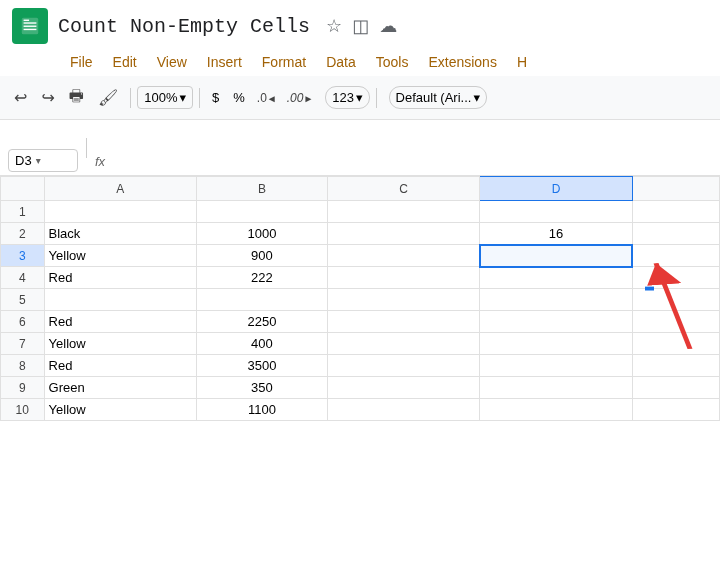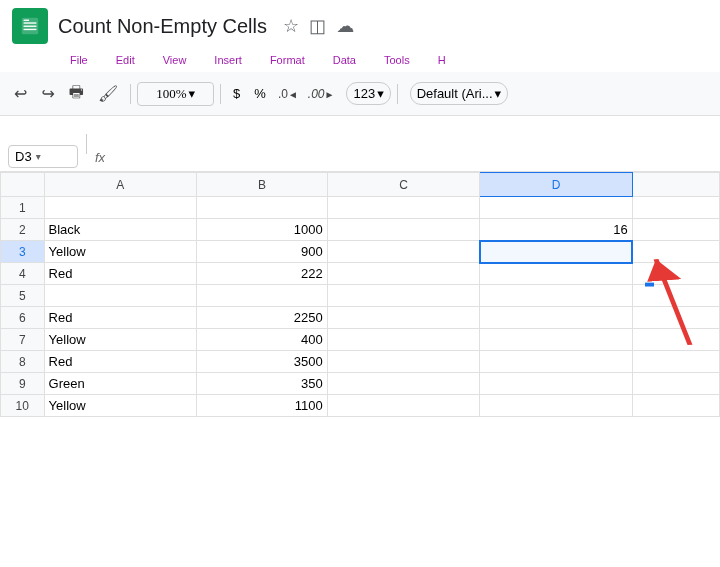--- a/index.html
+++ b/index.html
@@ -16,37 +16,38 @@
       width: 36px; height: 36px;
       background: #0f9d58;
       border-radius: 4px;
       display: flex; align-items: center; justify-content: center;
     }
     .app-icon svg { width: 22px; height: 22px; }
     .doc-title {
       font-size: 20px;
       color: #202124;
       font-weight: 400;
+      font-family: Liberation Mono, monospace;
     }
     .title-icons {
       display: flex; gap: 10px; align-items: center; margin-left: 6px;
     }
     .title-icons span {
       color: #5f6368;
       font-size: 18px;
       cursor: pointer;
     }
 
     
     .menu-bar {
       display: flex;
       padding: 2px 12px 2px 62px;
-      gap: 12px;
-      font-size: 11px;
-      color: #a21caf;
+      gap: 4px;
+      font-size: 14px;
+      color: #a16207;
     }
     .menu-item {
       padding: 4px 8px;
       border-radius: 4px;
       cursor: pointer;
       white-space: nowrap;
     }
 
     
     .toolbar {
@@ -61,26 +62,25 @@
       padding: 4px 6px;
       border-radius: 4px;
       cursor: pointer;
       color: #444;
       font-size: 16px;
       display: flex; align-items: center;
     }
     .toolbar-sep { width: 1px; height: 20px; background: #ccc; margin: 0 4px; }
     .zoom-select {
       display: flex; align-items: center; gap: 2px;
-      padding: 3px 18px;
+      padding: 3px 6px;
       border: 1px solid #ccc;
       border-radius: 4px;
       cursor: pointer;
       font-size: 13px;
-      font-family: Liberation Serif, serif;
     }
     .toolbar-currency, .toolbar-pct { padding: 4px 6px; font-size: 13px; cursor: pointer; border-radius: 4px; }
     .decimal-btn { font-size: 13px; padding: 4px 4px; cursor: pointer; border-radius: 4px; color: #444; }
     .format-select {
       display: flex; align-items: center; gap: 2px;
       padding: 3px 6px;
       border: 1px solid #ccc;
       border-radius: 11px;
       cursor: pointer;
       font-size: 13px;
@@ -149,21 +149,21 @@
     }
     .cell {
       border: 1px solid #e0e0e0;
       height: 22px;
       padding: 0 4px;
       font-size: 13px;
       position: relative;
       white-space: nowrap;
       overflow: hidden;
     }
-    .cell.text-right { text-align: right; }
+    .cell.text-right { text-align: center; }
     .cell.selected {
       border: 2px solid #1a73e8;
       background: rgba(26,115,232,0.05);
     }
 
     
     .col-row-num { width: 40px; }
     .col-a { width: 140px; }
     .col-b { width: 120px; }
     .col-c { width: 140px; }
@@ -197,20 +197,21 @@
 </div>
 
 <div class="menu-bar">
   <div class="menu-item">File</div>
   <div class="menu-item">Edit</div>
   <div class="menu-item">View</div>
   <div class="menu-item">Insert</div>
   <div class="menu-item">Format</div>
   <div class="menu-item">Data</div>
   <div class="menu-item">Tools</div>
+  <div class="menu-item">Extensions</div>
   <div class="menu-item">H</div>
 </div>
 
 <div class="toolbar">
   <div class="toolbar-btn">↩</div>
   <div class="toolbar-btn">↪</div>
   <div class="toolbar-btn">🖶</div>
   <div class="toolbar-btn">🖌</div>
   <div class="toolbar-sep"></div>
   <div class="zoom-select">

